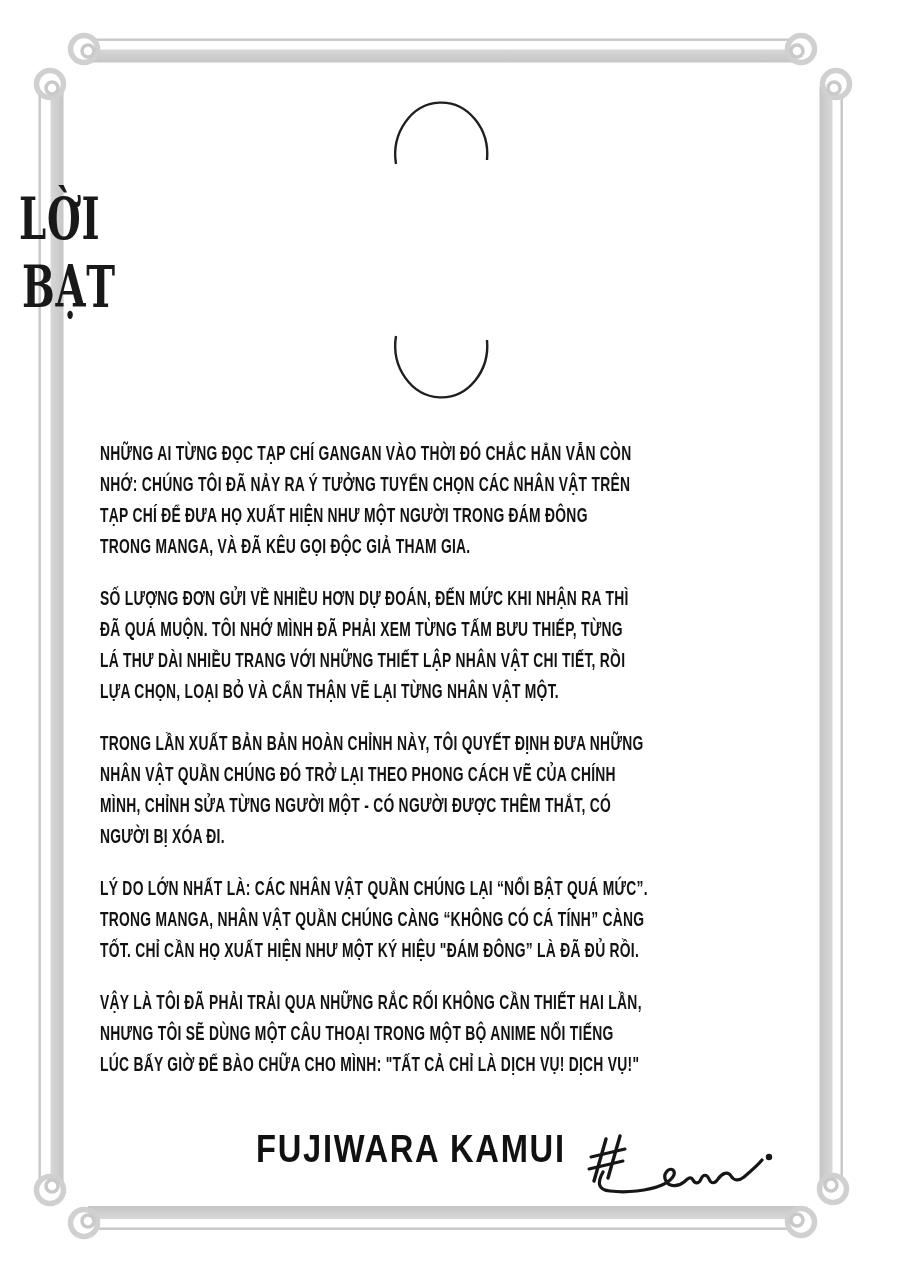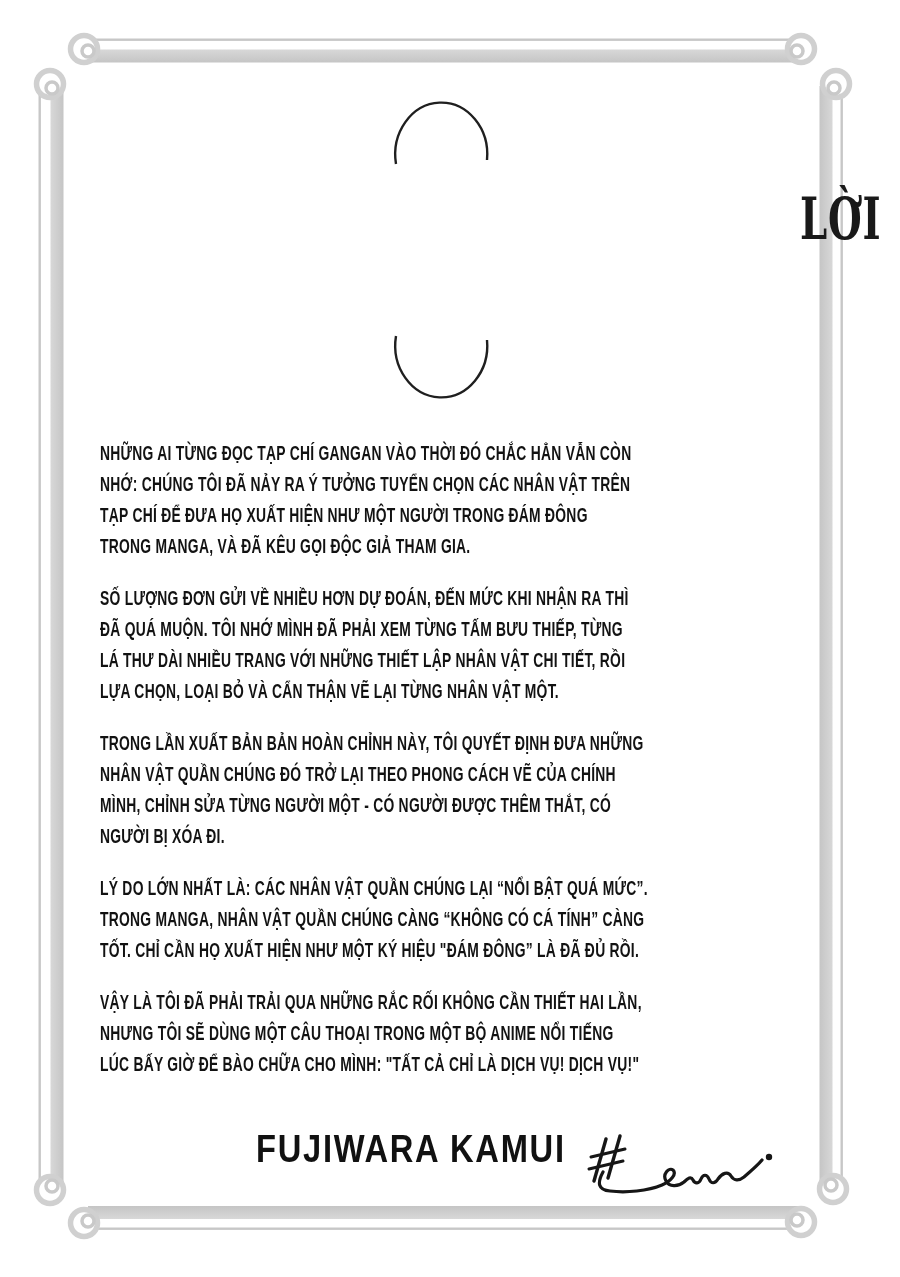--- a/index.html
+++ b/index.html
@@ -1,19 +1,19 @@
 <!DOCTYPE html>
 <html><head>
 <meta charset="utf-8">
 <style>
   html,body{margin:0;padding:0;background:#fff;}
   .page{position:relative;width:900px;height:1277px;background:#ffffff;overflow:hidden;
         font-family:"Liberation Sans",sans-serif;}
   .decor{position:absolute;left:0;top:0;z-index:0;}
-  .title-line{position:absolute;left:0;right:0;text-align:right;z-index:2;
+  .title-line{position:absolute;left:0;right:0;text-align:left;z-index:2;
               font-family:"DejaVu Serif",serif;font-weight:bold;font-size:57px;
               color:#191919;line-height:1;}
   .title-line span{display:inline-block;transform:scaleX(0.68);letter-spacing:1px;}
   #title-line-1{top:190px;}
   #title-line-2{top:258px;}
   .body-text{position:absolute;left:100px;top:437px;width:1100px;z-index:2;
              transform:scaleX(0.66);transform-origin:left top;
              color:#121212;font-weight:bold;font-size:21px;line-height:31px;
              letter-spacing:0.4px;}
   .body-text p{margin:0 0 21px 0;white-space:pre-line;}
@@ -111,20 +111,23 @@
         C 722 1173, 728 1171, 731 1176
         C 734 1181, 739 1181, 744 1177
         C 751 1171, 758 1165, 762 1160"></path>
       <circle cx="769" cy="1157" r="3.2" fill="#161616" stroke="none"></circle>
     </g>
   </svg>
 
   <div class="title-line" id="title-line-1">
     <span>LỜI</span>
   </div>
+  <div class="title-line" id="title-line-2">
+    <span>BẠT</span>
+  </div>
 
   <div class="body-text">
     <p>NHỮNG AI TỪNG ĐỌC TẠP CHÍ GANGAN VÀO THỜI ĐÓ CHẮC HẲN VẪN CÒN
 NHỚ: CHÚNG TÔI ĐÃ NẢY RA Ý TƯỞNG TUYỂN CHỌN CÁC NHÂN VẬT TRÊN
 TẠP CHÍ ĐỂ ĐƯA HỌ XUẤT HIỆN NHƯ MỘT NGƯỜI TRONG ĐÁM ĐÔNG
 TRONG MANGA, VÀ ĐÃ KÊU GỌI ĐỘC GIẢ THAM GIA.</p>
     <p>SỐ LƯỢNG ĐƠN GỬI VỀ NHIỀU HƠN DỰ ĐOÁN, ĐẾN MỨC KHI NHẬN RA THÌ
 ĐÃ QUÁ MUỘN. TÔI NHỚ MÌNH ĐÃ PHẢI XEM TỪNG TẤM BƯU THIẾP, TỪNG
 LÁ THƯ DÀI NHIỀU TRANG VỚI NHỮNG THIẾT LẬP NHÂN VẬT CHI TIẾT, RỒI
 LỰA CHỌN, LOẠI BỎ VÀ CẨN THẬN VẼ LẠI TỪNG NHÂN VẬT MỘT.</p>

